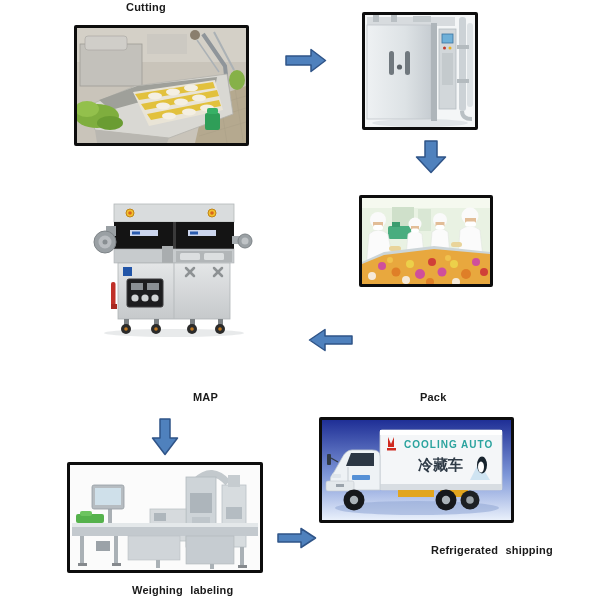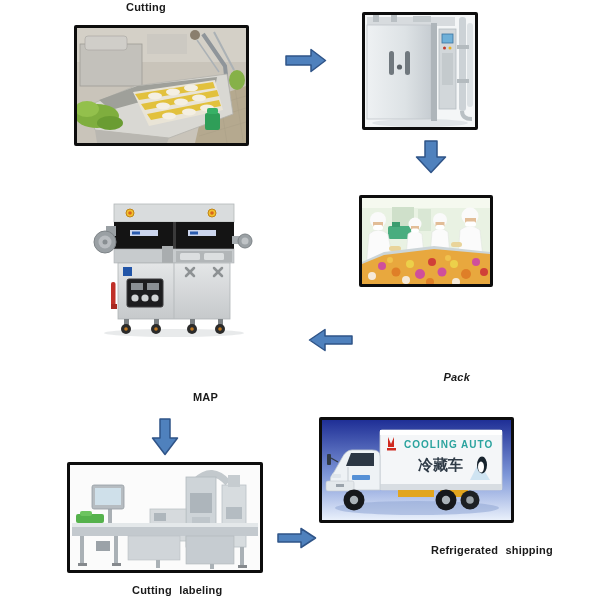--- a/index.html
+++ b/index.html
@@ -301,27 +301,27 @@
       </g>
       <g fill="#85898d">
         <rect x="8" y="98" width="9" height="3"></rect>
           <rect x="42" y="98" width="9" height="3"></rect>
         <rect x="168" y="100" width="9" height="3"></rect>
       </g>
       <rect x="26" y="76" width="14" height="10" fill="#9ba2a8"></rect>
     </svg>
   </figure>
 
-  <div class="lbl wide" style="left:104px;top:584px;">Cutting labeling</div>
+  <div class="lbl wide" style="left:104px;top:584px;">Weighing labeling</div>
 
   <svg class="arrow" style="left:277px;top:527px;" width="40" height="22" viewBox="0 0 40 22">
     <polygon points="1,7 24,7 24,1.5 38.5,11 24,20.5 24,15 1,15"></polygon>
   </svg>
 
-  <div class="lbl" style="left:392px;top:371px;width:50px;text-align:right;font-style:italic;">Pack</div>
+  <div class="lbl" style="left:392px;top:391px;width:50px;text-align:left;">Pack</div>
 
   <figure class="photo" style="left:319px;top:417px;width:195px;height:106px;">
     <svg viewBox="0 0 189 100" preserveAspectRatio="none">
       <defs>
         <linearGradient id="skyg" x1="0" y1="0" x2="0" y2="1">
           <stop offset="0" stop-color="#1f2f96"></stop>
           <stop offset="0.55" stop-color="#7e97d8"></stop>
           <stop offset="1" stop-color="#e9f0fb"></stop>
         </linearGradient>
       </defs>

